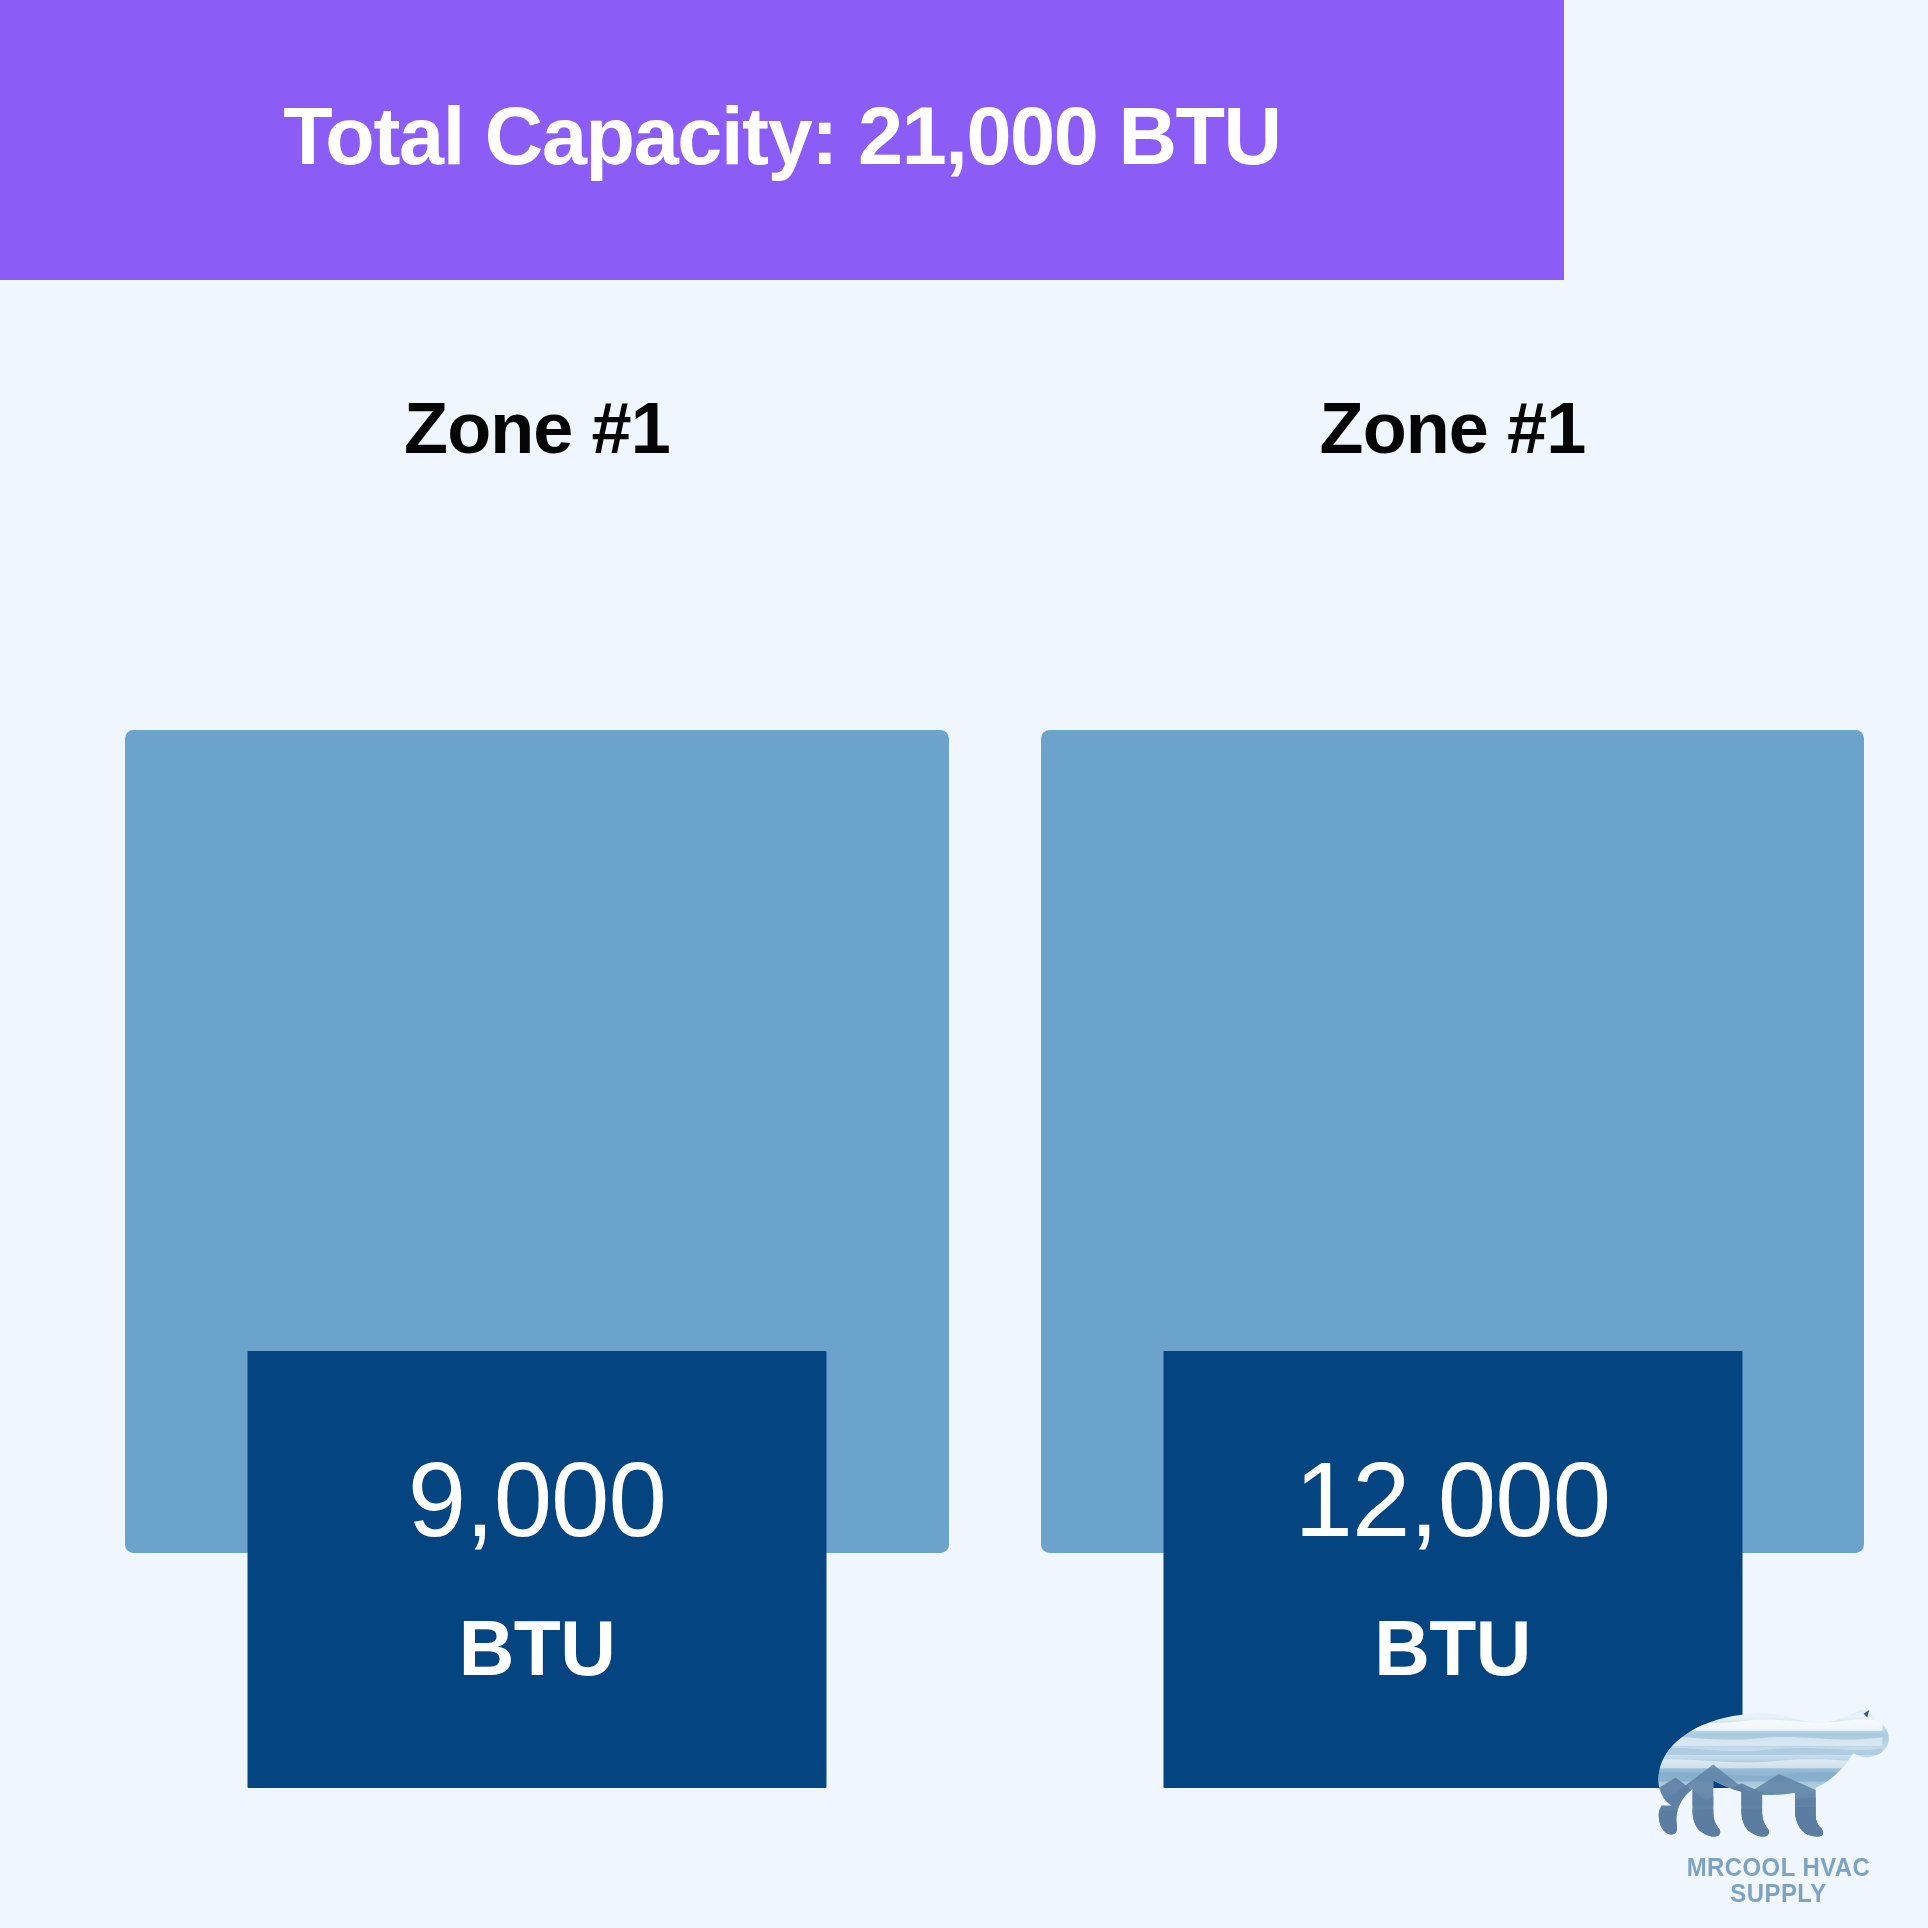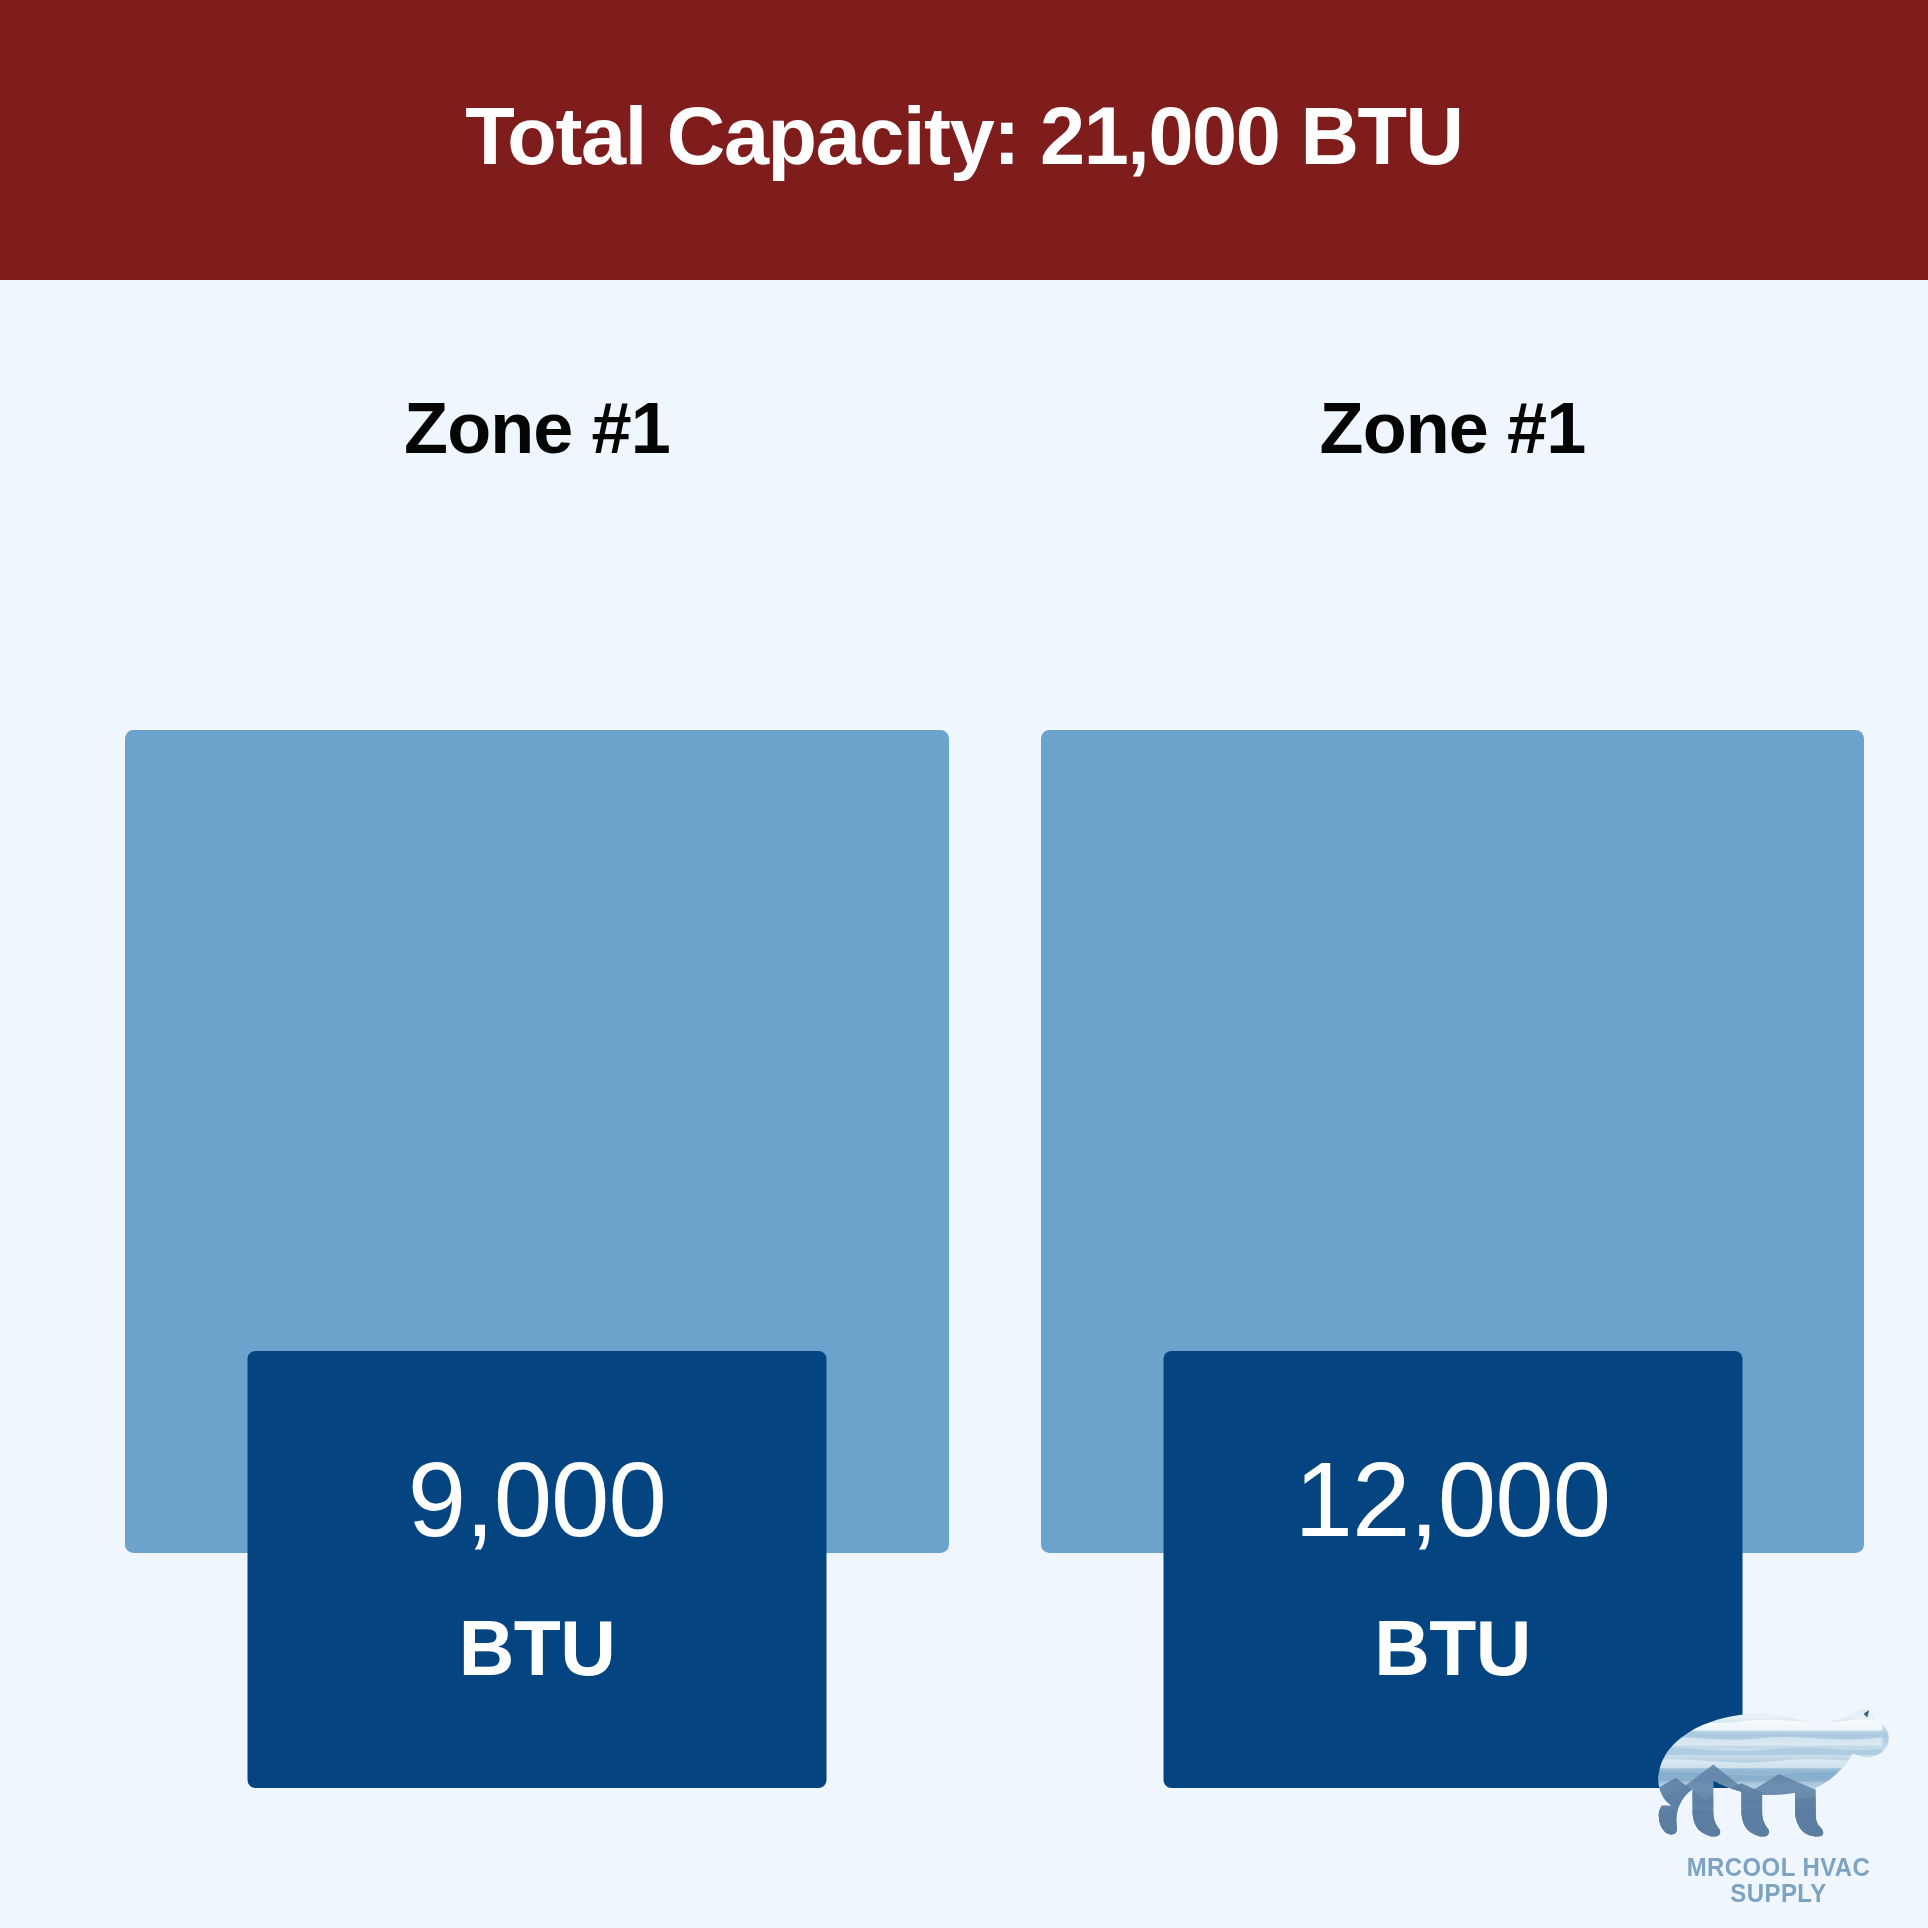--- a/index.html
+++ b/index.html
@@ -13,23 +13,23 @@
     font-family: "Liberation Sans", sans-serif;
     overflow: hidden;
     position: relative;
   }
 
   
   #header-bar {
     position: absolute;
     left: 0;
     top: 0;
-    width: 1928px;
+    width: 1564px;
     height: 280px;
-    background: #7f1d1d;
+    background: #8b5cf6;
     display: flex;
     align-items: center;
     justify-content: center;
     box-sizing: border-box;
   }
   #header-title {
     color: #ffffff;
     font-size: 81px;
     font-weight: 700;
     letter-spacing: -1.4px;
@@ -80,21 +80,21 @@
   }
 
   .zone-inner-box {
     position: absolute;
     top: 621px;
     left: 50%;
     transform: translateX(-50%);
     width: 579px;
     height: 437px;
     background: #044480;
-    border-radius: 8px;
+    border-radius: 1px;
     display: flex;
     flex-direction: column;
     align-items: center;
     justify-content: center;
   }
   .zone-btu-value {
     color: #ffffff;
     font-size: 105px;
     font-weight: 400;
     line-height: 1;

